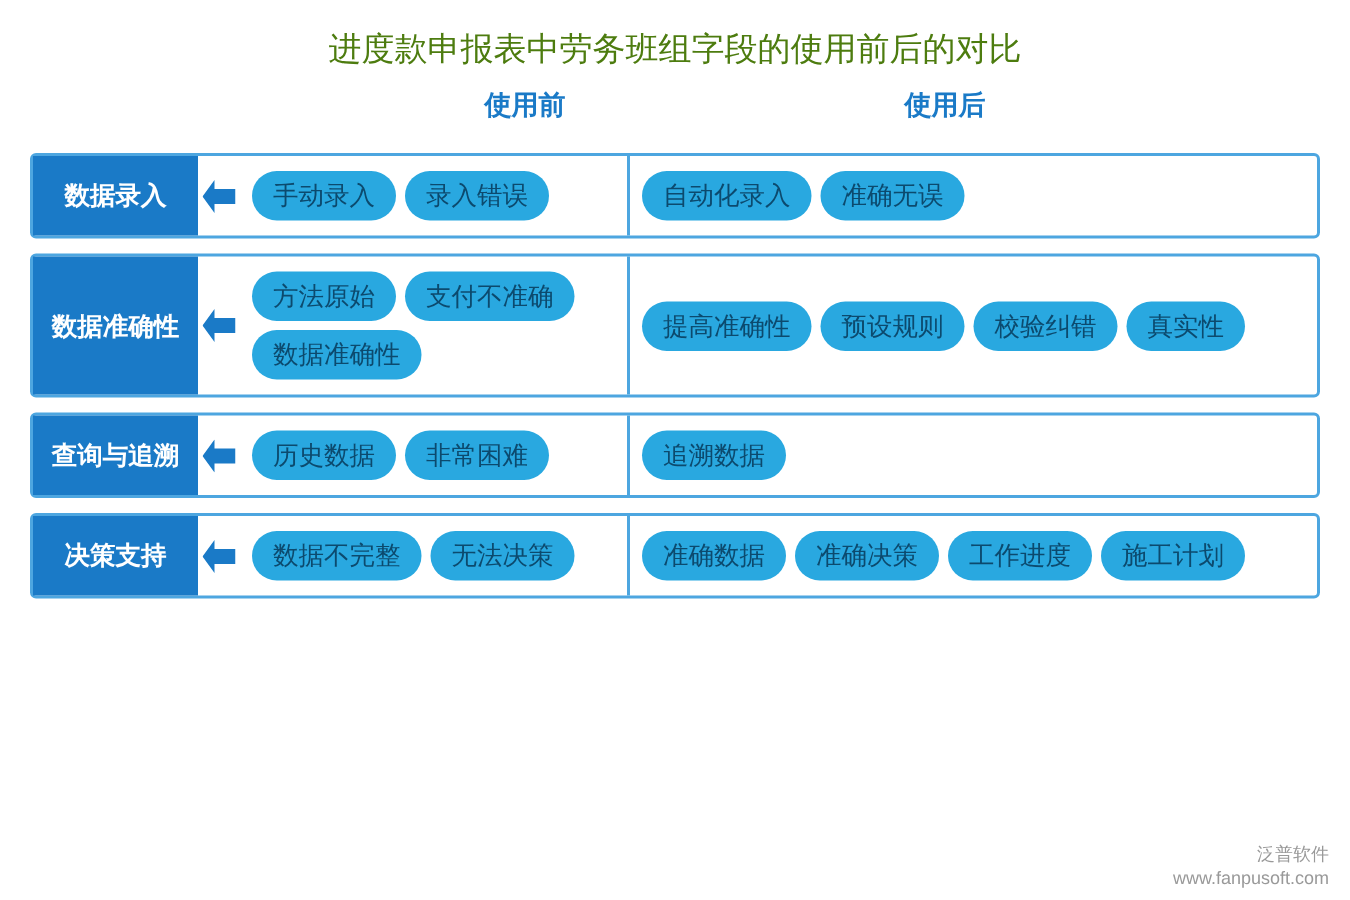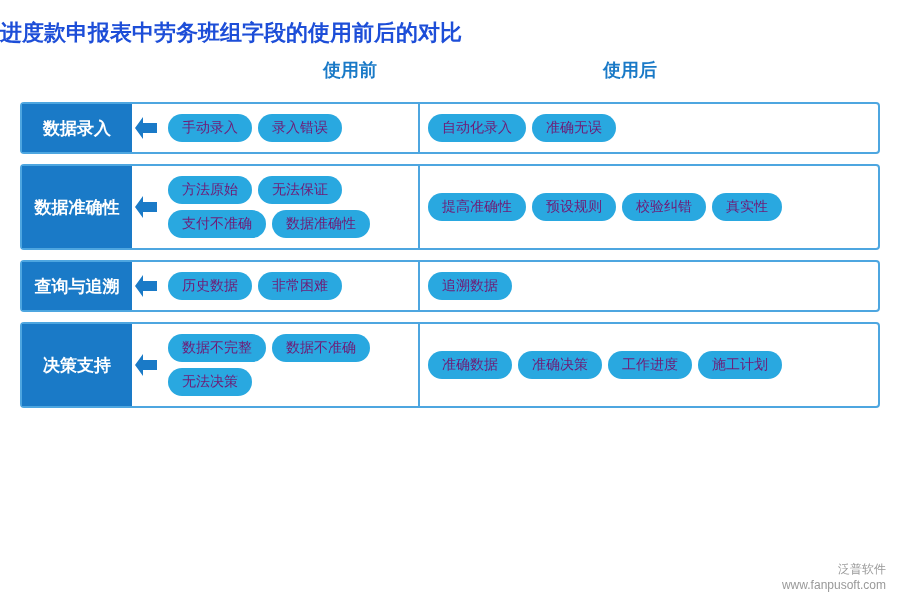--- a/index.html
+++ b/index.html
@@ -6,25 +6,25 @@
     body {
       width: 900px;
       height: 600px;
       background: #fff;
       font-family: 'Microsoft YaHei', SimHei, sans-serif;
       overflow: hidden;
       position: relative;
     }
 
     .page-title {
-      text-align: left;
+      text-align: center;
       font-size: 22px;
-      color: #1d4ed8;
+      color: #4d7c0f;
       padding: 18px 0 10px 0;
-      font-weight: bold;
+      font-weight: normal;
     }
 
     .column-headers {
       display: flex;
       justify-content: center;
       margin-bottom: 8px;
       padding-left: 80px;
     }
     .col-header {
       font-size: 18px;
@@ -87,24 +87,24 @@
       flex: 1;
       display: flex;
       flex-wrap: wrap;
       gap: 6px;
       padding: 10px 8px;
       align-content: center;
     }
 
     .tag {
       background: #29a8e0;
-      color: #701a75;
+      color: #0c4a6e;
       border-radius: 20px;
       padding: 5px 14px;
-      font-size: 14px;
+      font-size: 17px;
       white-space: nowrap;
     }
 
     .watermark {
       position: absolute;
       bottom: 8px;
       right: 14px;
       font-size: 12px;
       color: #999;
       text-align: right;
@@ -140,21 +140,20 @@
     </div>
     <div class="row-block">
       <div class="category-box">数据准确性</div>
       <div class="arrow-area">
         <svg width="22" height="22" viewBox="0 0 22 22">
     <polygon points="22,6 22,16 8,16 8,22 0,11 8,0 8,6" fill="#1a7ac7"></polygon>
   </svg>
       </div>
       <div class="section-before">
         <span class="tag">方法原始</span>
-        <span class="tag">无法保证</span>
         <span class="tag">支付不准确</span>
         <span class="tag">数据准确性</span>
       </div>
       <div class="section-after">
         <span class="tag">提高准确性</span>
         <span class="tag">预设规则</span>
         <span class="tag">校验纠错</span>
         <span class="tag">真实性</span>
       </div>
     </div>
@@ -175,21 +174,20 @@
     </div>
     <div class="row-block">
       <div class="category-box">决策支持</div>
       <div class="arrow-area">
         <svg width="22" height="22" viewBox="0 0 22 22">
     <polygon points="22,6 22,16 8,16 8,22 0,11 8,0 8,6" fill="#1a7ac7"></polygon>
   </svg>
       </div>
       <div class="section-before">
         <span class="tag">数据不完整</span>
-        <span class="tag">数据不准确</span>
         <span class="tag">无法决策</span>
       </div>
       <div class="section-after">
         <span class="tag">准确数据</span>
         <span class="tag">准确决策</span>
         <span class="tag">工作进度</span>
         <span class="tag">施工计划</span>
       </div>
     </div>
   </div>

